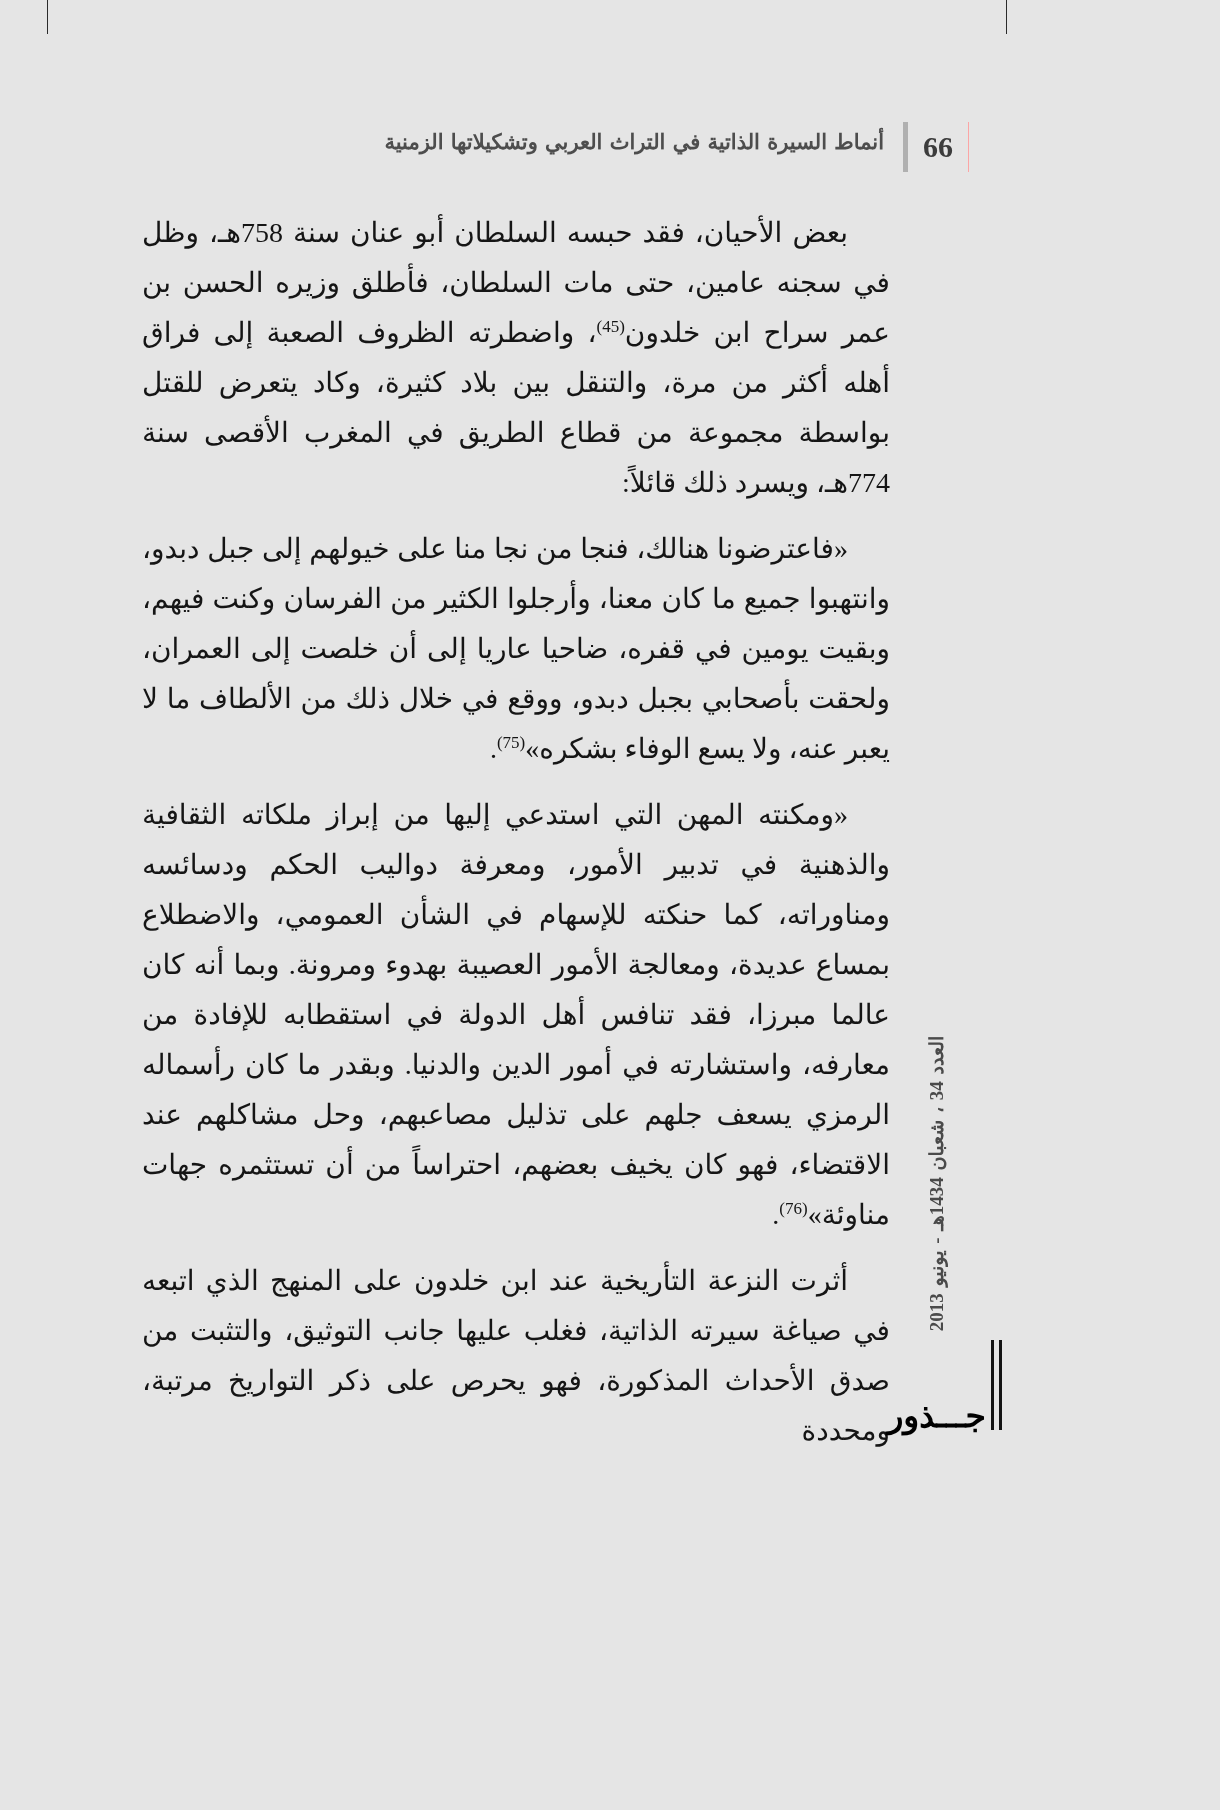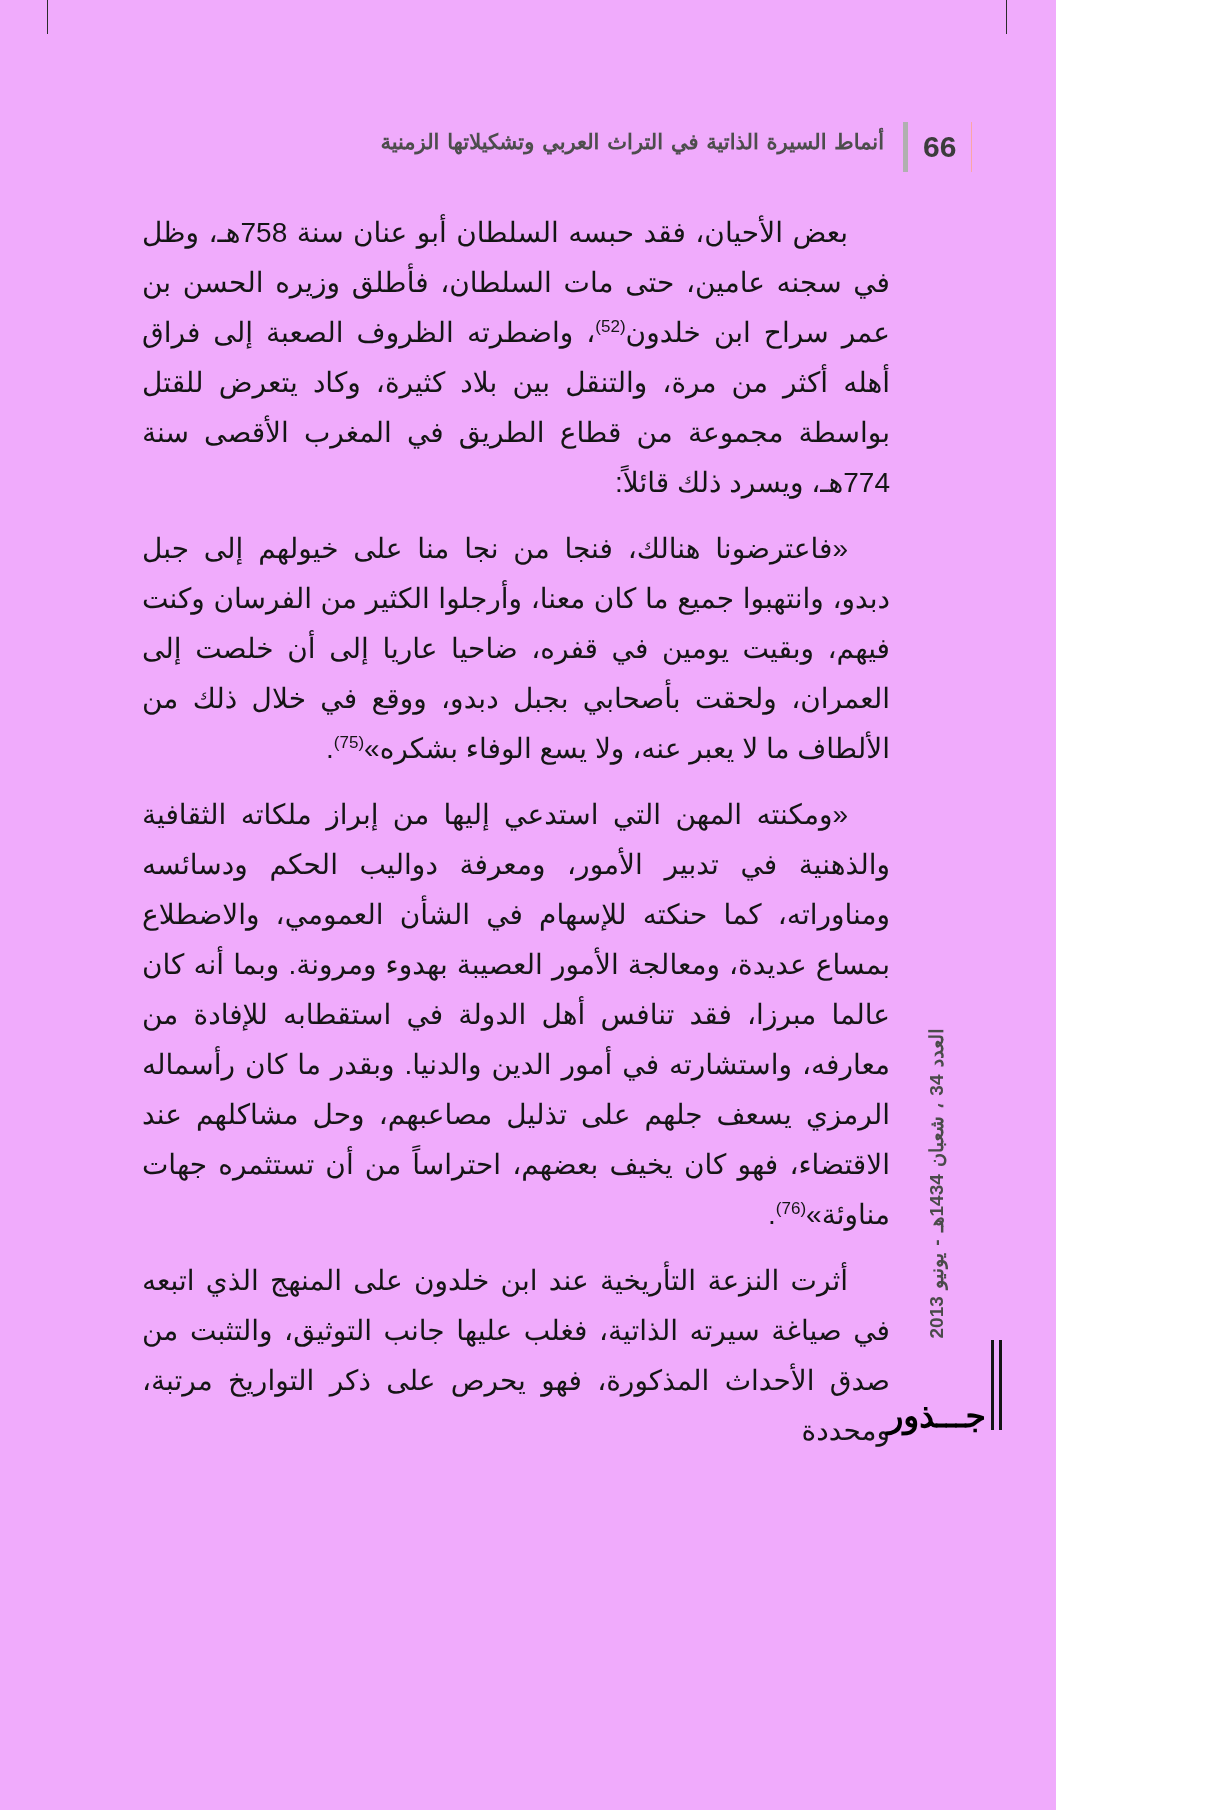--- a/index.html
+++ b/index.html
@@ -1,21 +1,21 @@
 <!DOCTYPE html>
 <html lang="ar"><head>
 <meta charset="utf-8">
 <style>
   html, body { margin: 0; padding: 0; background: #ffffff; }
   .page {
     position: relative;
-    width: 1056px;
+    width: 1220px;
     height: 1810px;
-    background: #f0abfc;
-    font-family: Liberation Sans, sans-serif;
+    background: #e5e5e5;
+    font-family: Liberation Serif, serif;
     overflow: hidden;
   }
   .crop { position: absolute; background: #2b2b2b; }
   .crop.v { width: 1px; height: 34px; }
 
   .header-title {
     position: absolute;
     top: 130px;
     left: 142px;
     width: 742px;
@@ -118,21 +118,21 @@
   <div class="crop v" style="left:47px; top:0;"></div>
   <div class="crop v" style="left:1006px; top:0;"></div>
 
   <div class="header-title">أنماط السيرة الذاتية في التراث العربي وتشكيلاتها الزمنية</div>
 
   <div class="pagenum-box">
     <span class="pagenum">66</span>
   </div>
 
   <div class="body-text">
-      <p><span>بعض الأحيان، فقد حبسه السلطان أبو عنان سنة 758هـ، وظل في سجنه عامين، حتى مات السلطان، فأطلق وزيره الحسن بن عمر سراح ابن خلدون</span><sup>(52)</sup><span>، واضطرته الظروف الصعبة إلى فراق أهله أكثر من مرة، والتنقل بين بلاد كثيرة، وكاد يتعرض للقتل بواسطة مجموعة من قطاع الطريق في المغرب الأقصى سنة 774هـ، ويسرد ذلك قائلاً:</span></p>
+      <p><span>بعض الأحيان، فقد حبسه السلطان أبو عنان سنة 758هـ، وظل في سجنه عامين، حتى مات السلطان، فأطلق وزيره الحسن بن عمر سراح ابن خلدون</span><sup>(45)</sup><span>، واضطرته الظروف الصعبة إلى فراق أهله أكثر من مرة، والتنقل بين بلاد كثيرة، وكاد يتعرض للقتل بواسطة مجموعة من قطاع الطريق في المغرب الأقصى سنة 774هـ، ويسرد ذلك قائلاً:</span></p>
       <p><span>«فاعترضونا هنالك، فنجا من نجا منا على خيولهم إلى جبل دبدو، وانتهبوا جميع ما كان معنا، وأرجلوا الكثير من الفرسان وكنت فيهم، وبقيت يومين في قفره، ضاحيا عاريا إلى أن خلصت إلى العمران، ولحقت بأصحابي بجبل دبدو، ووقع في خلال ذلك من الألطاف ما لا يعبر عنه، ولا يسع الوفاء بشكره»</span><sup>(75)</sup><span>.</span></p>
       <p><span>«ومكنته المهن التي استدعي إليها من إبراز ملكاته الثقافية والذهنية في تدبير الأمور، ومعرفة دواليب الحكم ودسائسه ومناوراته، كما حنكته للإسهام في الشأن العمومي، والاضطلاع بمساع عديدة، ومعالجة الأمور العصيبة بهدوء ومرونة. وبما أنه كان عالما مبرزا، فقد تنافس أهل الدولة في استقطابه للإفادة من معارفه، واستشارته في أمور الدين والدنيا. وبقدر ما كان رأسماله الرمزي يسعف جلهم على تذليل مصاعبهم، وحل مشاكلهم عند الاقتضاء، فهو كان يخيف بعضهم، احتراساً من أن تستثمره جهات مناوئة»</span><sup>(76)</sup><span>.</span></p>
       <p><span>أثرت النزعة التأريخية عند ابن خلدون على المنهج الذي اتبعه في صياغة سيرته الذاتية، فغلب عليها جانب التوثيق، والتثبت من صدق الأحداث المذكورة، فهو يحرص على ذكر التواريخ مرتبة، ومحددة</span></p>
     </div>
 
   <div class="vertical-issue">العدد 34 ، شعبان 1434هـ - يونيو 2013</div>
 
   <div class="logo-wrap">
     <div class="logo-lines">
       <span></span>

